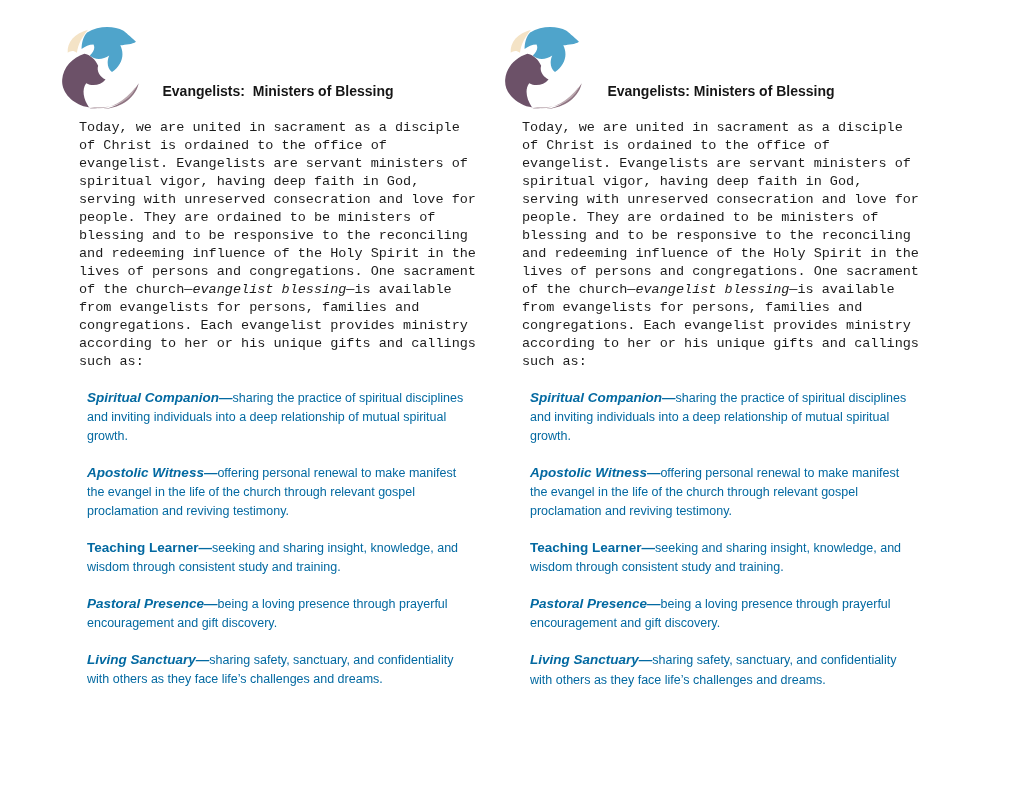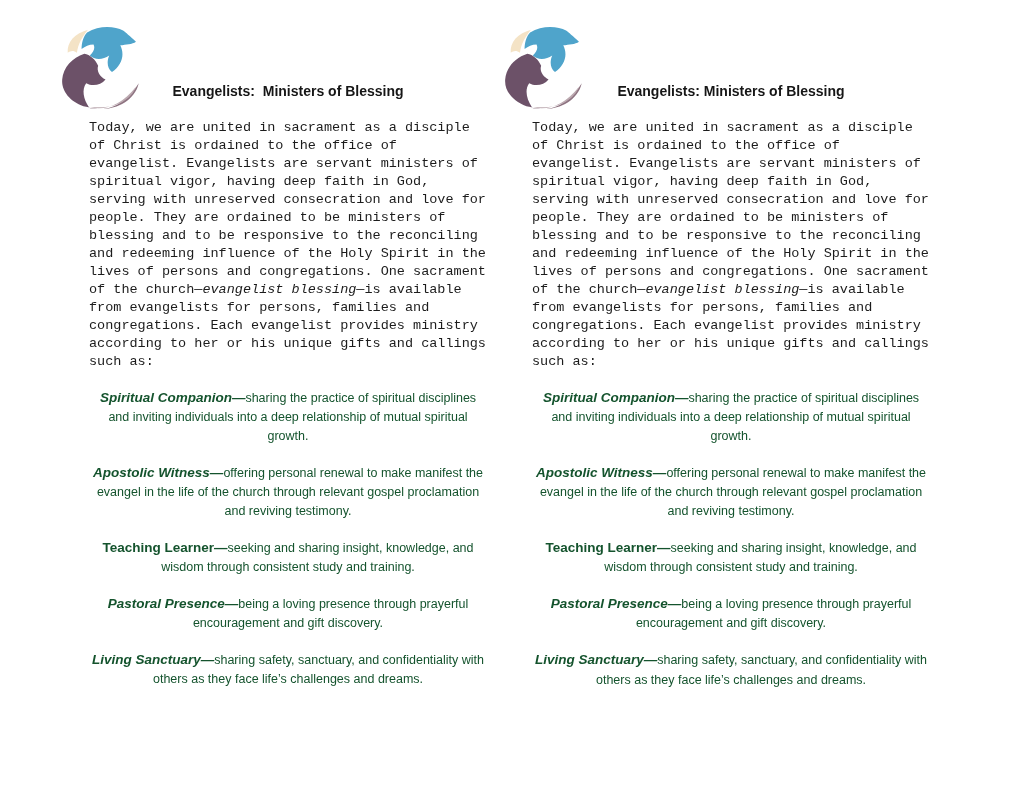--- a/index.html
+++ b/index.html
@@ -27,21 +27,21 @@
   .logo {
     position: absolute;
     left: 0;
     top: 26px;
     width: 86px;
     height: 83px;
   }
 
   .content {
     position: absolute;
-    left: 32px;
+    left: 22px;
     top: 83px;
     width: 398px;
   }
 
   .doc-title {
     font-weight: bold;
     font-size: 14px;
     line-height: 17px;
     text-align: center;
     white-space: pre-wrap;
@@ -51,26 +51,25 @@
   .intro {
     margin: 19px 0 0 0;
     font-size: 13.5px;
     line-height: 18px;
     color: #1c1c1c;
     font-family: Liberation Mono, monospace;
   }
   .intro .em { font-style: italic; }
 
   .section {
-    margin: 17px 0 0 0;
+    margin: 17px 0 0 8px;
     font-size: 12.5px;
     line-height: 19px;
     white-space: pre-line;
-    color: #14532d;
-    text-align: center;
+    color: #0369a1;
   }
   .sec-head {
     font-weight: bold;
     font-style: italic;
     font-size: 13.5px;
     white-space: normal;
   }
   .sec-head.upright { font-style: normal; }
 
   

